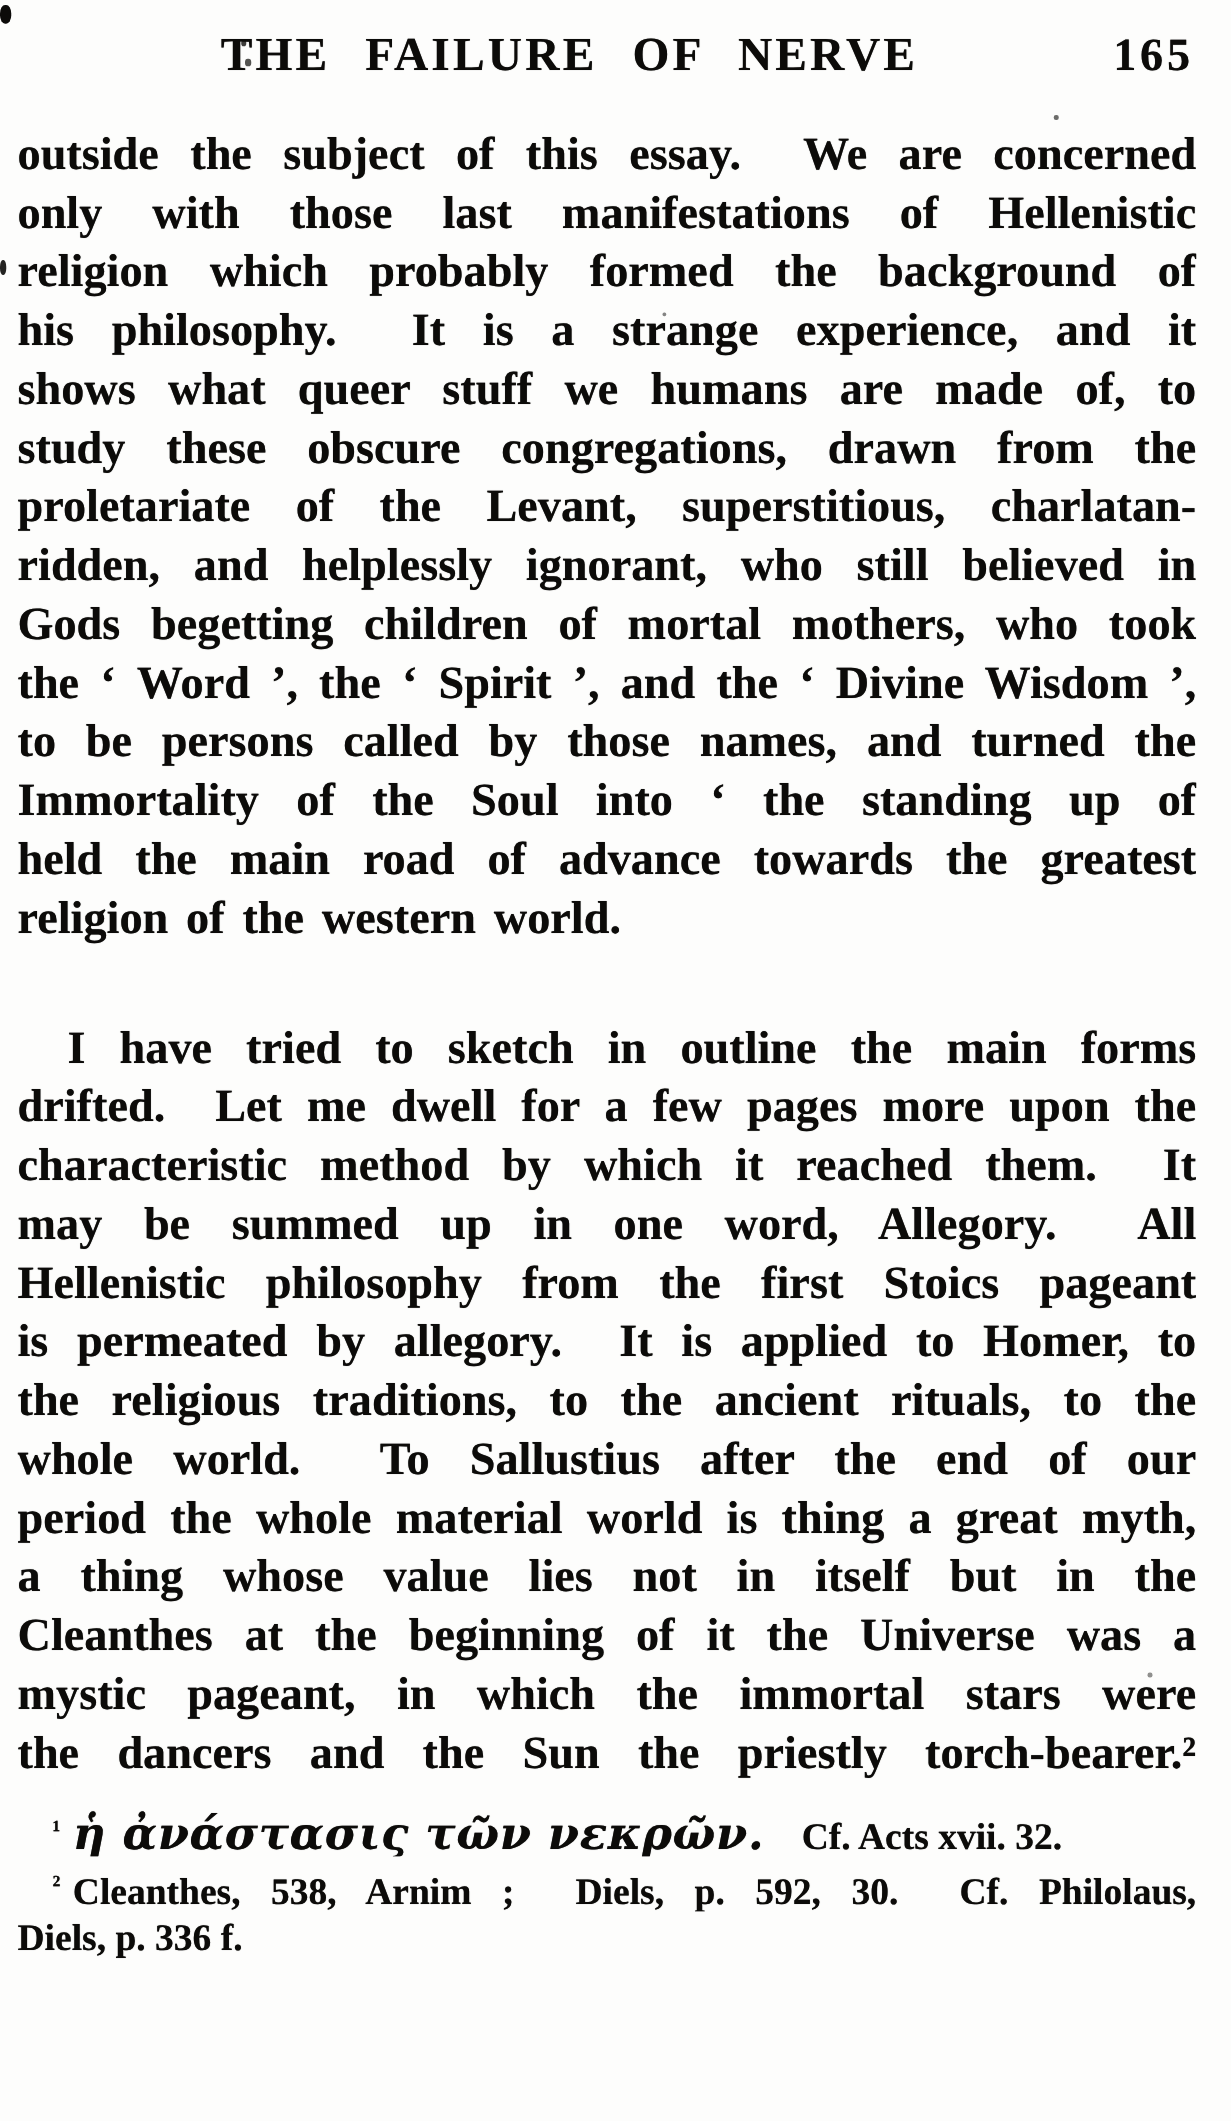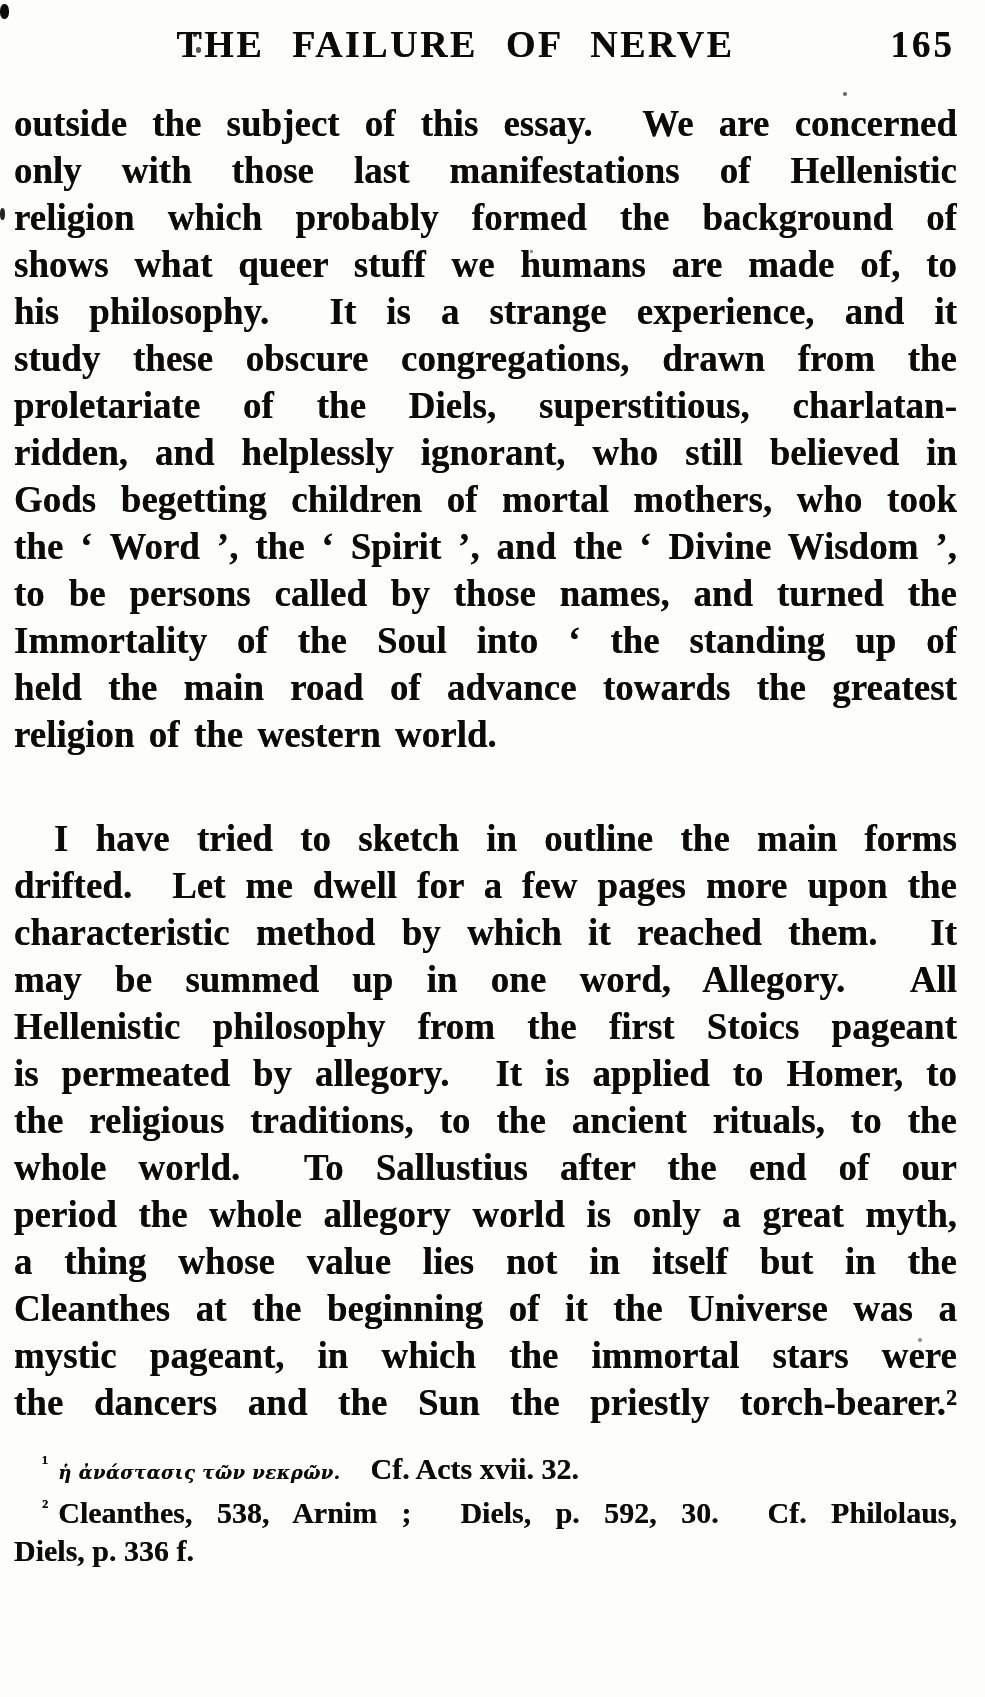--- a/index.html
+++ b/index.html
@@ -75,21 +75,21 @@
   .fn-line.fn-justify { text-align: justify; text-align-last: justify; }
   .fn-indent { padding-left: 28px; }
   .fn-marker {
     font-size: 21px;
     vertical-align: 9px;
     margin-right: 10px;
   }
   .fn-greek {
     font-family: "DejaVu Serif", serif;
     font-style: italic;
-    font-size: 18px;
+    font-size: 36px;
     letter-spacing: 0.5px;
     margin-right: 30px;
   }
 
   
   .speck {
     position: absolute;
     background: var(--ink);
     border-radius: 45%;
   }
@@ -110,43 +110,43 @@
     <div class="runhead-title">THE FAILURE OF NERVE</div>
     <div class="runhead-pagenum">165</div>
   </div>
 
   <div class="textcol">
 
     <div class="para para1">
       <div class="line">outside the subject of this essay.&nbsp; We are concerned</div>
       <div class="line">only with those last manifestations of Hellenistic</div>
       <div class="line">religion which probably formed the background of</div>
+      <div class="line">his philosophy.&nbsp; It is a strange experience, and it</div>
       <div class="line">shows what queer stuff we humans are made of, to</div>
-      <div class="line">his philosophy.&nbsp; It is a strange experience, and it</div>
       <div class="line">study these obscure congregations, drawn from the</div>
-      <div class="line">proletariate of the Diels, superstitious, charlatan-</div>
+      <div class="line">proletariate of the Levant, superstitious, charlatan-</div>
       <div class="line">ridden, and helplessly ignorant, who still believed in</div>
       <div class="line">Gods begetting children of mortal mothers, who took</div>
       <div class="line">the ‘&nbsp;Word&nbsp;’, the ‘&nbsp;Spirit&nbsp;’, and the ‘&nbsp;Divine Wisdom&nbsp;’,</div>
       <div class="line">to be persons called by those names, and turned the</div>
       <div class="line">Immortality of the Soul into ‘&nbsp;the standing up of</div>
       <div class="line">held the main road of advance towards the greatest</div>
       <div class="line para-end">religion of the western world.</div>
     </div>
 
     <div class="para para2">
       <div class="line">I have tried to sketch in outline the main forms</div>
       <div class="line">drifted.&nbsp; Let me dwell for a few pages more upon the</div>
       <div class="line">characteristic method by which it reached them.&nbsp; It</div>
       <div class="line">may be summed up in one word, Allegory.&nbsp; All</div>
       <div class="line">Hellenistic philosophy from the first Stoics pageant</div>
       <div class="line">is permeated by allegory.&nbsp; It is applied to Homer, to</div>
       <div class="line">the religious traditions, to the ancient rituals, to the</div>
       <div class="line">whole world.&nbsp; To Sallustius after the end of our</div>
-      <div class="line">period the whole allegory world is only a great myth,</div>
+      <div class="line">period the whole material world is thing a great myth,</div>
       <div class="line">a thing whose value lies not in itself but in the</div>
       <div class="line">Cleanthes at the beginning of it the Universe was a</div>
       <div class="line">mystic pageant, in which the immortal stars were</div>
       <div class="line">the dancers and the Sun the priestly torch-bearer.²</div>
     </div>
 
     <div class="footnotes">
       <div class="fn-line fn-indent">
         <span class="fn-marker">¹</span><span class="fn-greek">ἡ ἀνάστασις τῶν νεκρῶν.</span><span>Cf. Acts xvii. 32.</span>
       </div>

